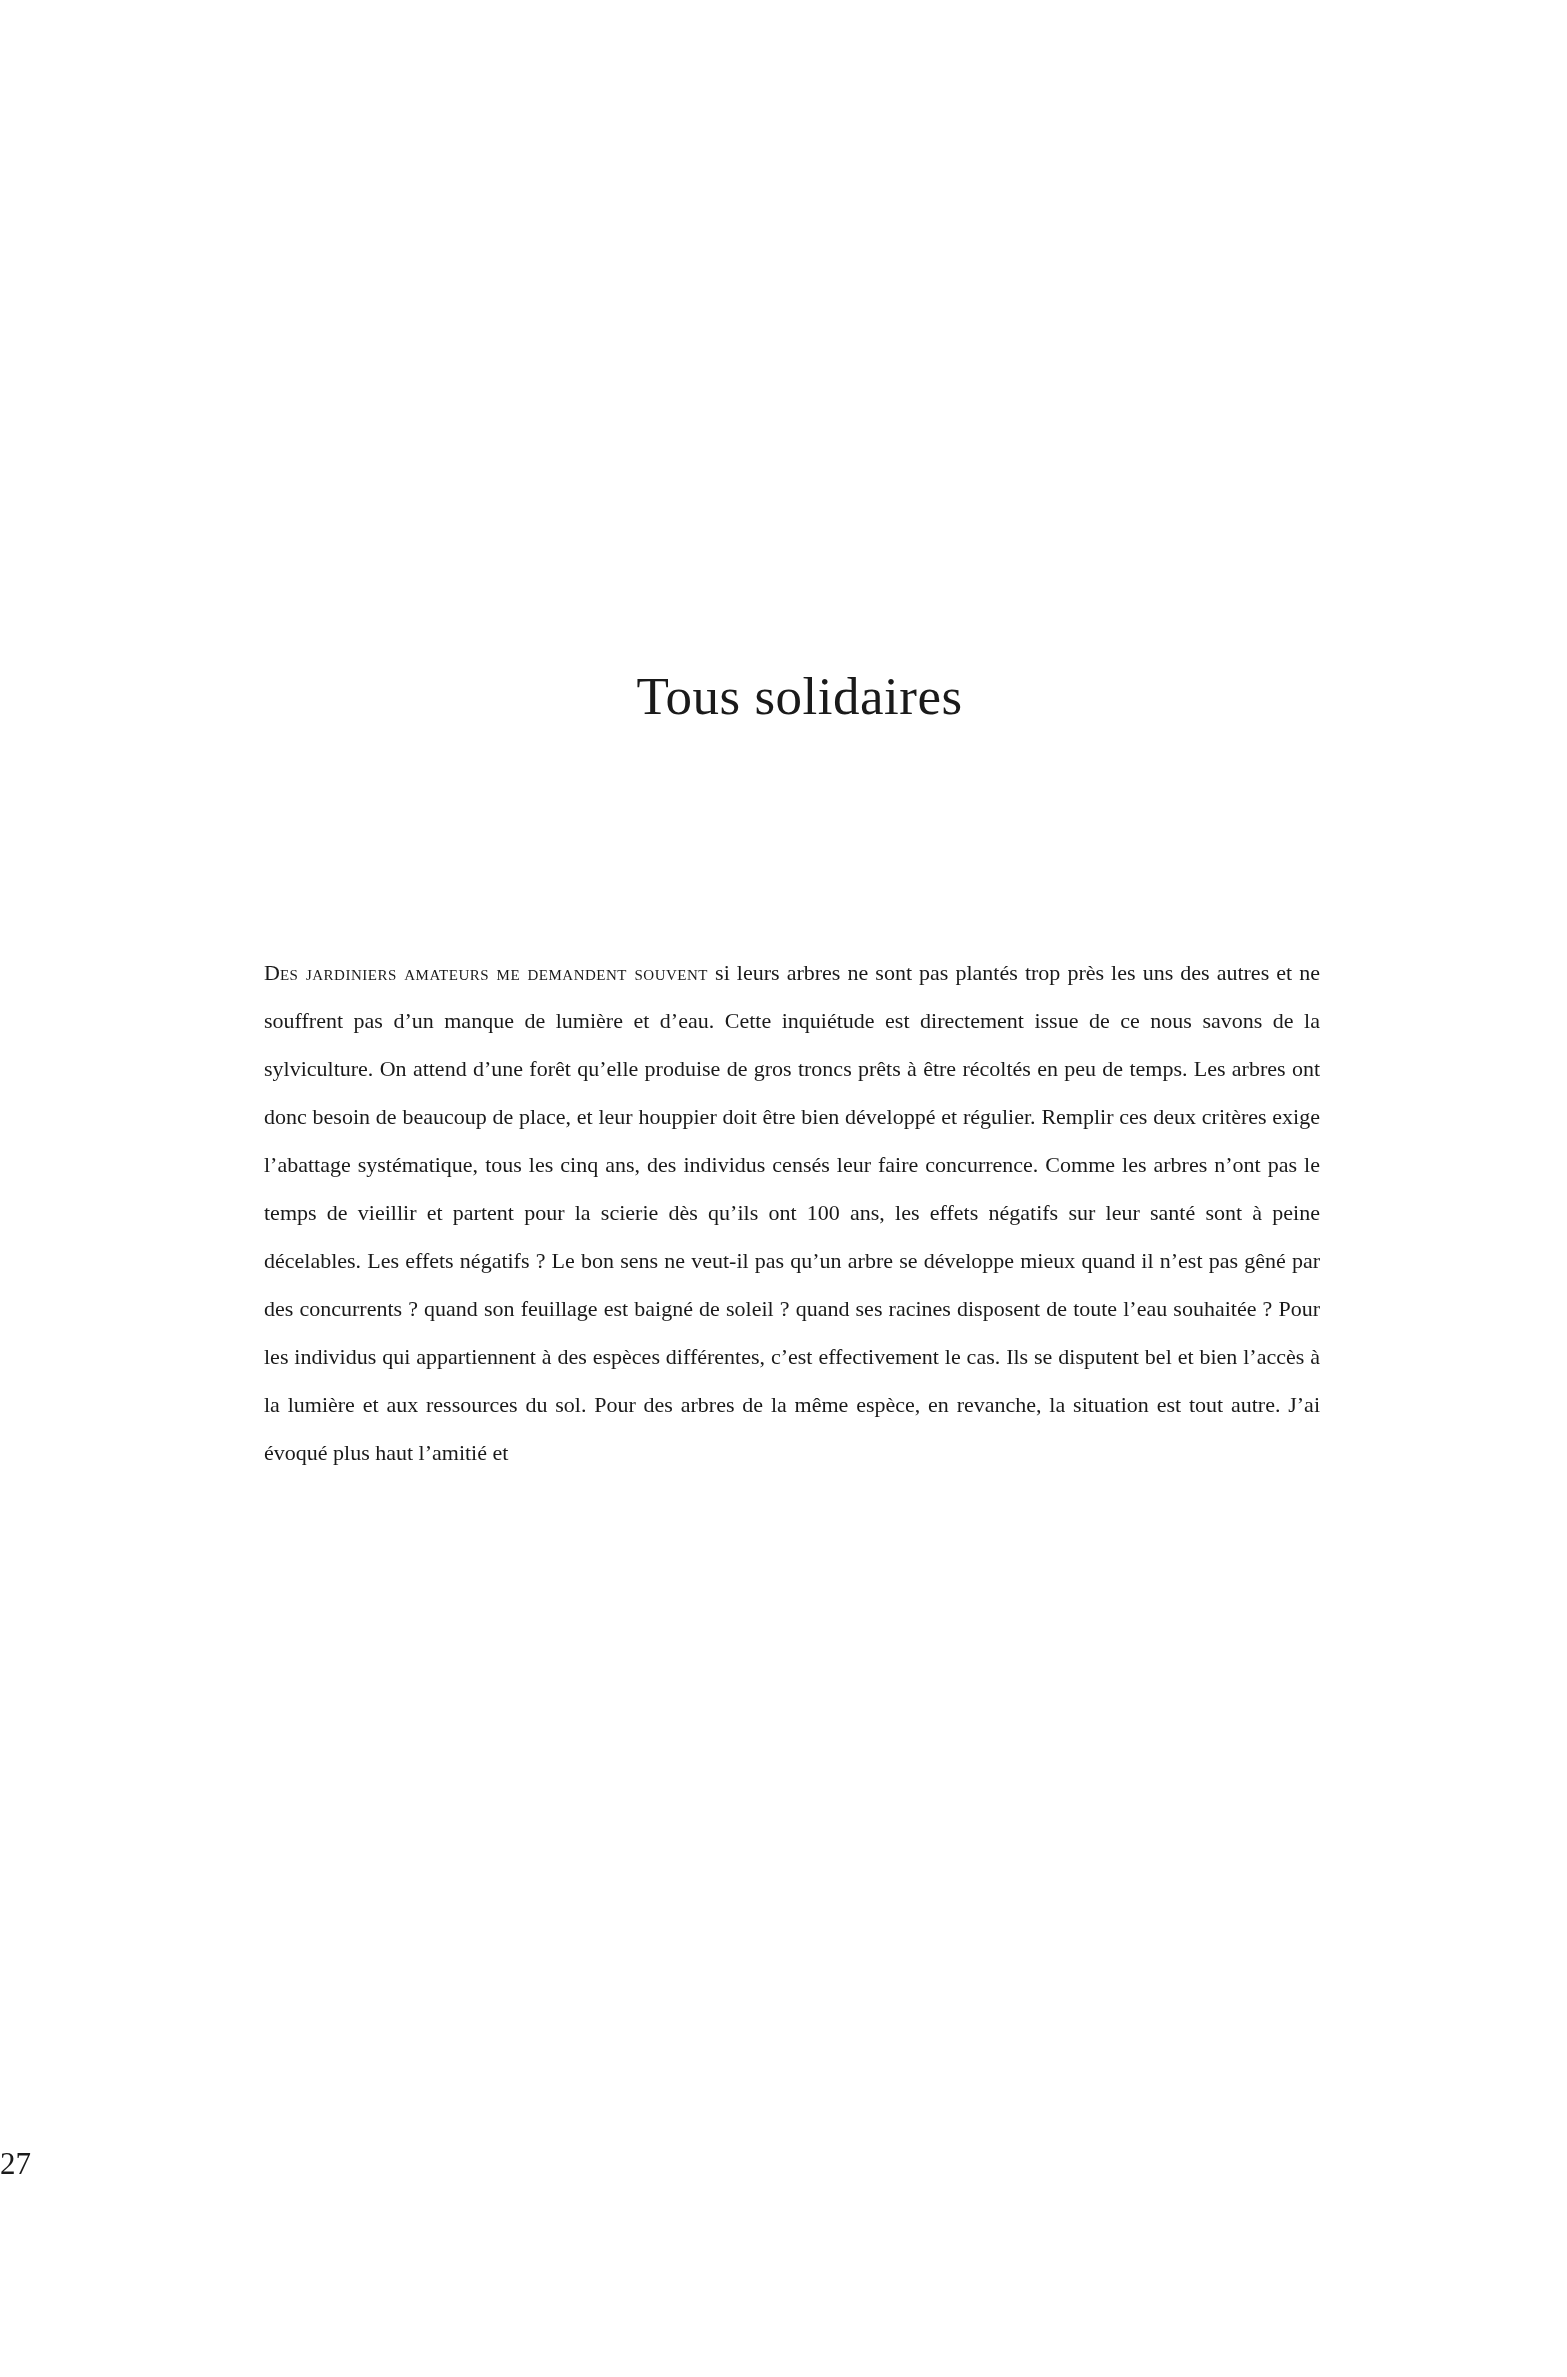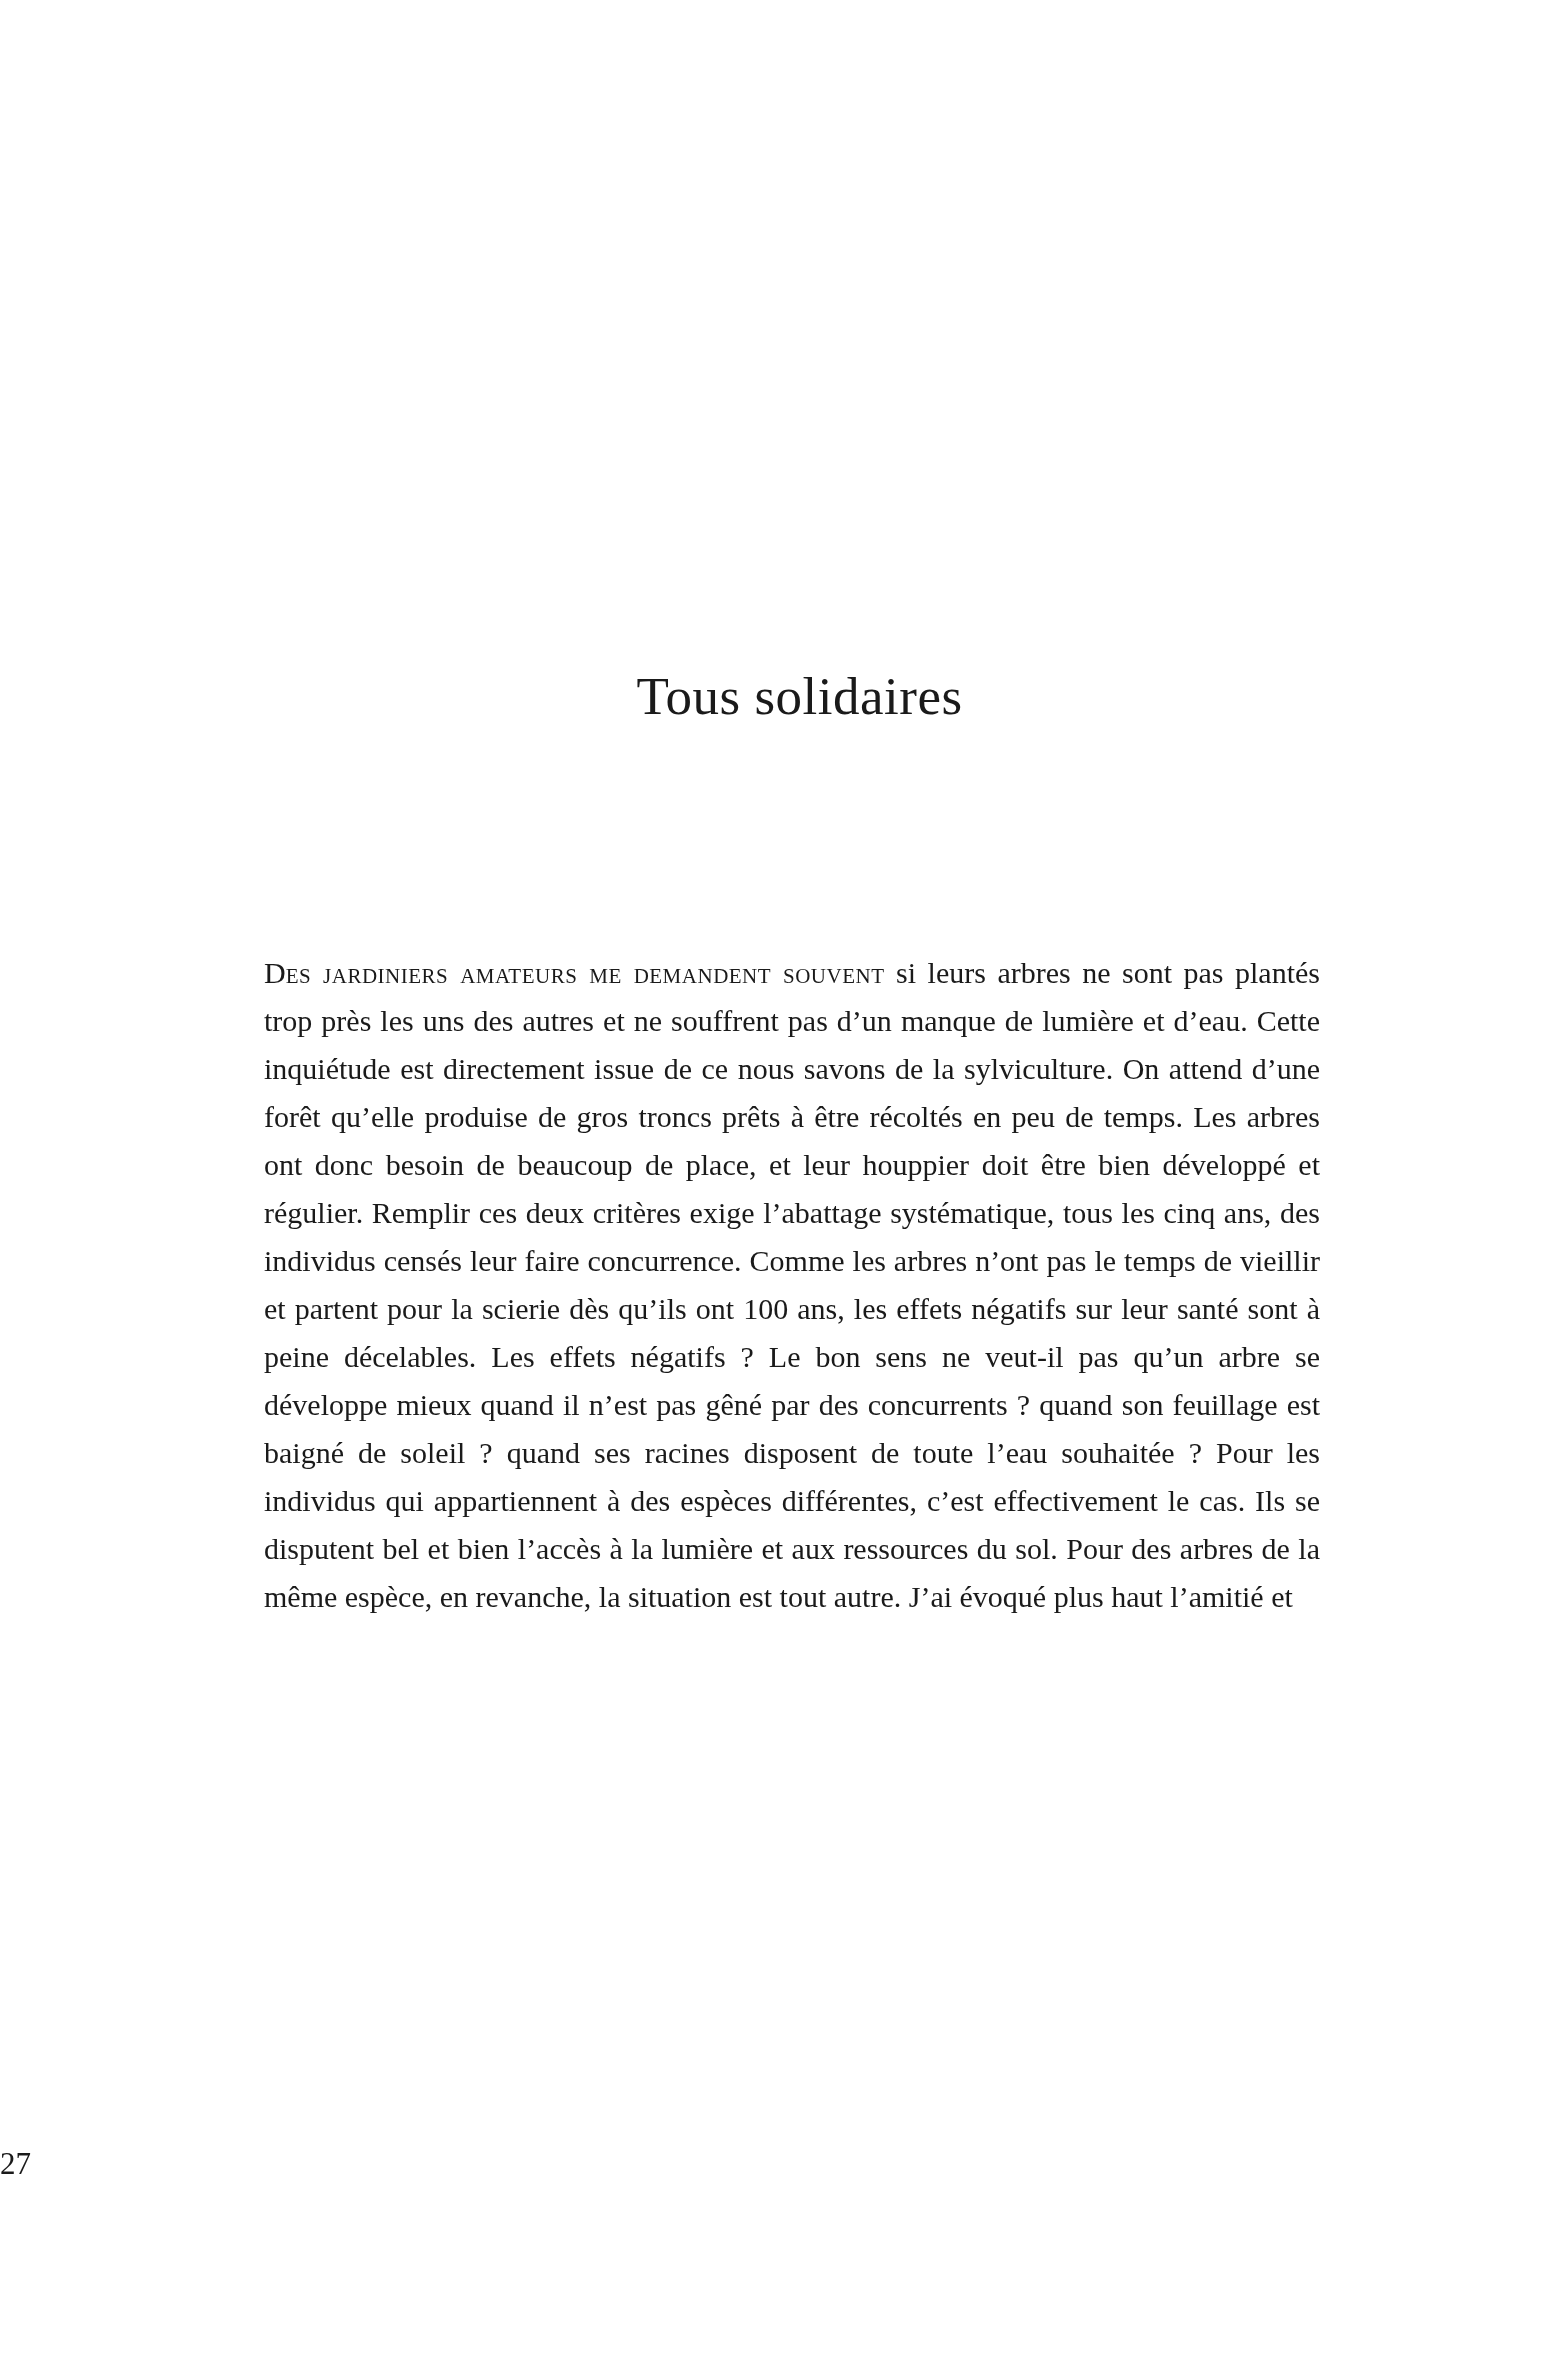--- a/index.html
+++ b/index.html
@@ -34,21 +34,21 @@
     color: #1a1a1a;
     margin: 0;
   }
 
   
   .text-block {
     position: absolute;
     left: 264px;
     top: 949px;
     width: 1056px;
-    font-size: 30px;
+    font-size: 22px;
     line-height: 48px;
     text-align: justify;
     text-justify: inter-word;
     color: #1a1a1a;
     hyphens: none;
     font-family: Liberation Serif, serif;
   }
 
   .text-block p {
     margin: 0;

